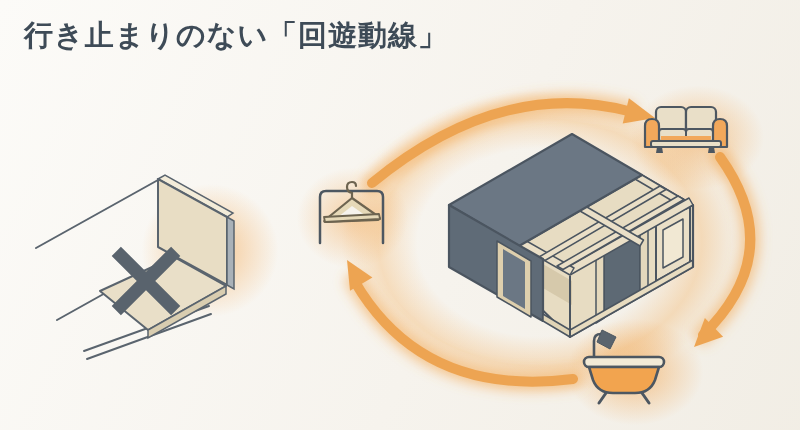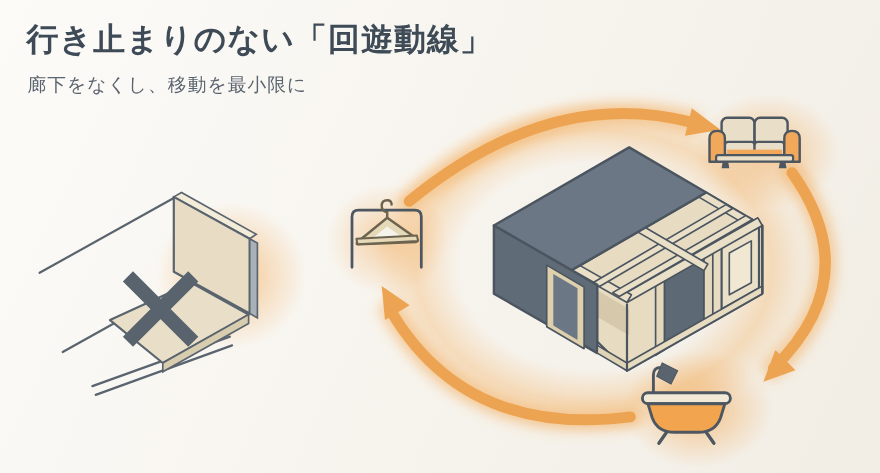--- a/index.html
+++ b/index.html
@@ -38,21 +38,20 @@
 
 <div class="canvas">
 
   <div class="glow glow-ring"></div>
   <div class="glow glow-wall"></div>
   <div class="glow glow-sofa"></div>
   <div class="glow glow-hanger"></div>
   <div class="glow glow-tub"></div>
 
   <div class="title">行き止まりのない「回遊動線」</div>
-  <div class="subtitle">廊下をなくし、移動を最小限に</div>
 
   <svg class="diagram-svg" width="800" height="430" viewBox="0 0 800 430">
     <defs>
       <filter id="blurGlow" x="-50%" y="-50%" width="200%" height="200%">
         <feGaussianBlur stdDeviation="6"></feGaussianBlur>
       </filter>
     </defs>
 
     <g filter="url(#blurGlow)" stroke="rgba(243,166,74,0.5)" stroke-width="20" fill="none" stroke-linecap="round">
       <path d="M372,183 Q500,78 628,111"></path>

